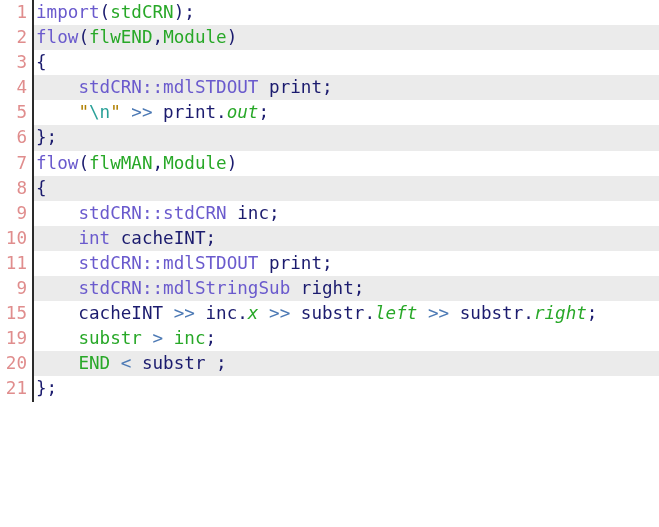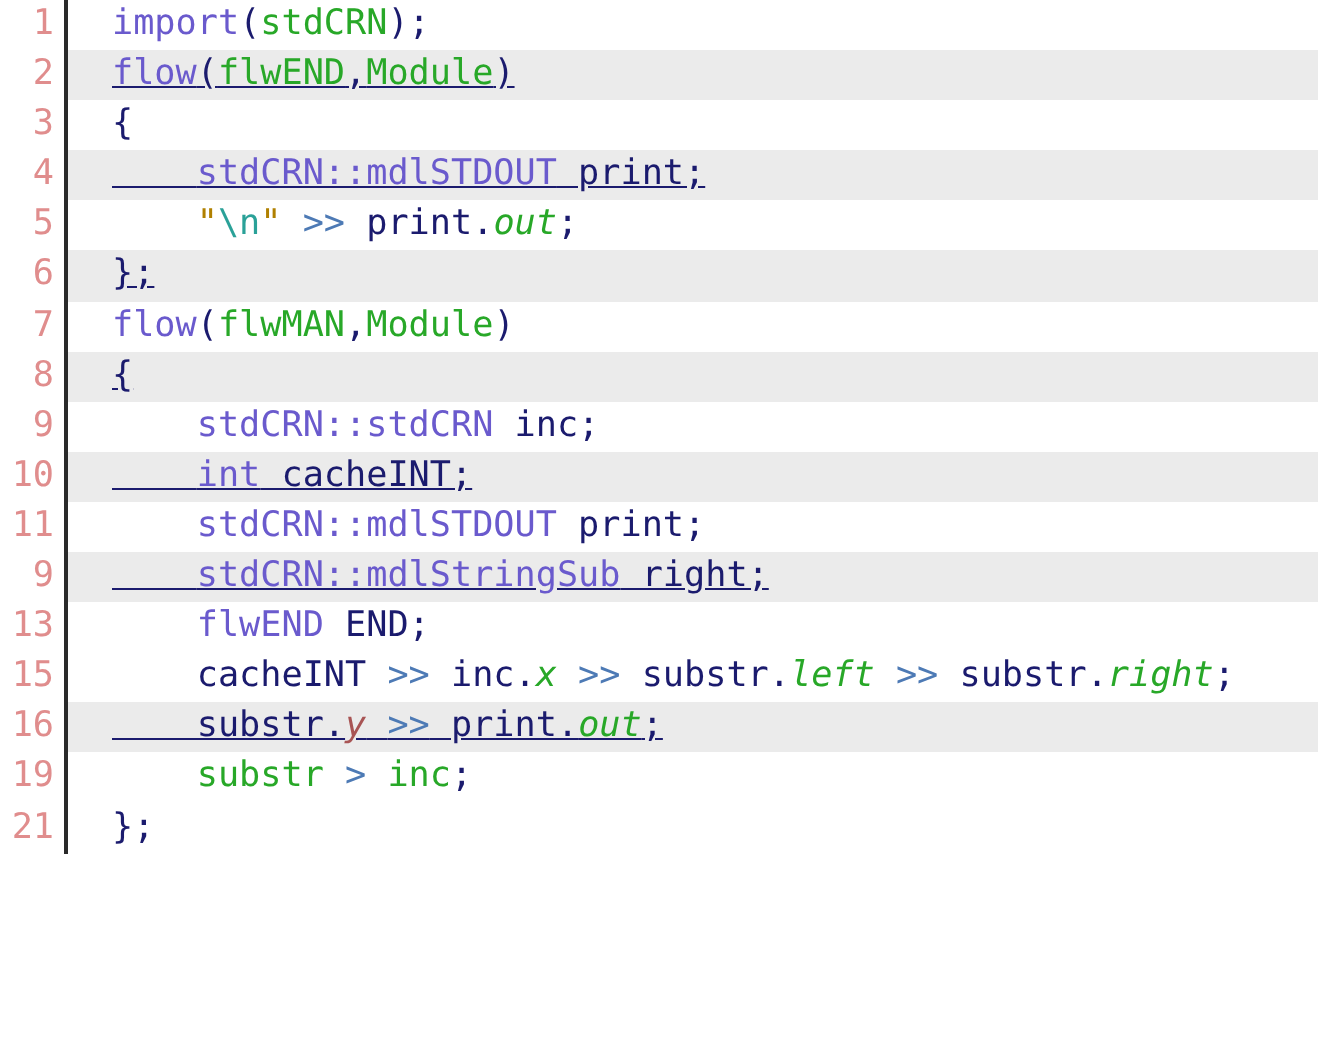--- a/index.html
+++ b/index.html
@@ -30,27 +30,26 @@
     flex: 0 0 34px;
     text-align: right;
     padding-right: 5px;
     color: var(--num);
     border-right: 2px solid var(--border);
     background: #ffffff;
     user-select: none;
   }
   .code {
     flex: 1 1 auto;
-    padding-left: 22px;
+    padding-left: 2px;
     white-space: pre;
     color: var(--pl);
   }
   .row.striped .code {
     background: var(--stripe);
-    text-decoration: underline;
   }
   .tk-kw { color: var(--kw); }
   .tk-gr { color: var(--gr); }
   .tk-pl { color: var(--pl); }
   .tk-op { color: var(--op); }
   .tk-st { color: var(--st); }
   .tk-nu { color: var(--nu); }
   .tk-es { color: var(--es); }
   .tk-pg { color: var(--pg); font-style: italic; }
   .tk-pr { color: var(--pr); font-style: italic; }
@@ -65,19 +64,18 @@
       <div class="row"><div class="gutter">3</div><div class="code"><span class="tk-pl">{</span></div></div>
       <div class="row striped"><div class="gutter">4</div><div class="code"><span class="tk-pl">    </span><span class="tk-kw">stdCRN::mdlSTDOUT</span><span class="tk-pl"> print;</span></div></div>
       <div class="row"><div class="gutter">5</div><div class="code"><span class="tk-pl">    </span><span class="tk-st">"</span><span class="tk-es">\n</span><span class="tk-st">"</span><span class="tk-pl"> </span><span class="tk-op">&gt;&gt;</span><span class="tk-pl"> print.</span><span class="tk-pg">out</span><span class="tk-pl">;</span></div></div>
       <div class="row striped"><div class="gutter">6</div><div class="code"><span class="tk-pl">};</span></div></div>
       <div class="row"><div class="gutter">7</div><div class="code"><span class="tk-kw">flow</span><span class="tk-pl">(</span><span class="tk-gr">flwMAN</span><span class="tk-pl">,</span><span class="tk-gr">Module</span><span class="tk-pl">)</span></div></div>
       <div class="row striped"><div class="gutter">8</div><div class="code"><span class="tk-pl">{</span></div></div>
       <div class="row"><div class="gutter">9</div><div class="code"><span class="tk-pl">    </span><span class="tk-kw">stdCRN::stdCRN</span><span class="tk-pl"> inc;</span></div></div>
       <div class="row striped"><div class="gutter">10</div><div class="code"><span class="tk-pl">    </span><span class="tk-kw">int</span><span class="tk-pl"> cacheINT;</span></div></div>
       <div class="row"><div class="gutter">11</div><div class="code"><span class="tk-pl">    </span><span class="tk-kw">stdCRN::mdlSTDOUT</span><span class="tk-pl"> print;</span></div></div>
       <div class="row striped"><div class="gutter">9</div><div class="code"><span class="tk-pl">    </span><span class="tk-kw">stdCRN::mdlStringSub</span><span class="tk-pl"> right;</span></div></div>
-      <div class="row"><div class="gutter">13</div><div class="code"><span class="tk-pl">    </span><span class="tk-kw">flwEND</span><span class="tk-pl"> END;</span></div></div>
       <div class="row"><div class="gutter">15</div><div class="code"><span class="tk-pl">    cacheINT </span><span class="tk-op">&gt;&gt;</span><span class="tk-pl"> inc.</span><span class="tk-pg">x</span><span class="tk-pl"> </span><span class="tk-op">&gt;&gt;</span><span class="tk-pl"> substr.</span><span class="tk-pg">left</span><span class="tk-pl"> </span><span class="tk-op">&gt;&gt;</span><span class="tk-pl"> substr.</span><span class="tk-pg">right</span><span class="tk-pl">;</span></div></div>
-      <div class="row striped"><div class="gutter">16</div><div class="code"><span class="tk-pl">    substr.</span><span class="tk-pr">y</span><span class="tk-pl"> </span><span class="tk-op">&gt;&gt;</span><span class="tk-pl"> print.</span><span class="tk-pg">out</span><span class="tk-pl">;</span></div></div>
       <div class="row"><div class="gutter">19</div><div class="code"><span class="tk-pl">    </span><span class="tk-gr">substr</span><span class="tk-pl"> </span><span class="tk-op">&gt;</span><span class="tk-pl"> </span><span class="tk-gr">inc</span><span class="tk-pl">;</span></div></div>
+      <div class="row striped"><div class="gutter">20</div><div class="code"><span class="tk-pl">    </span><span class="tk-gr">END</span><span class="tk-pl"> </span><span class="tk-op">&lt;</span><span class="tk-pl"> substr ;</span></div></div>
       <div class="row"><div class="gutter">21</div><div class="code"><span class="tk-pl">};</span></div></div>
     </div>
 </div>
 
 </body></html>

